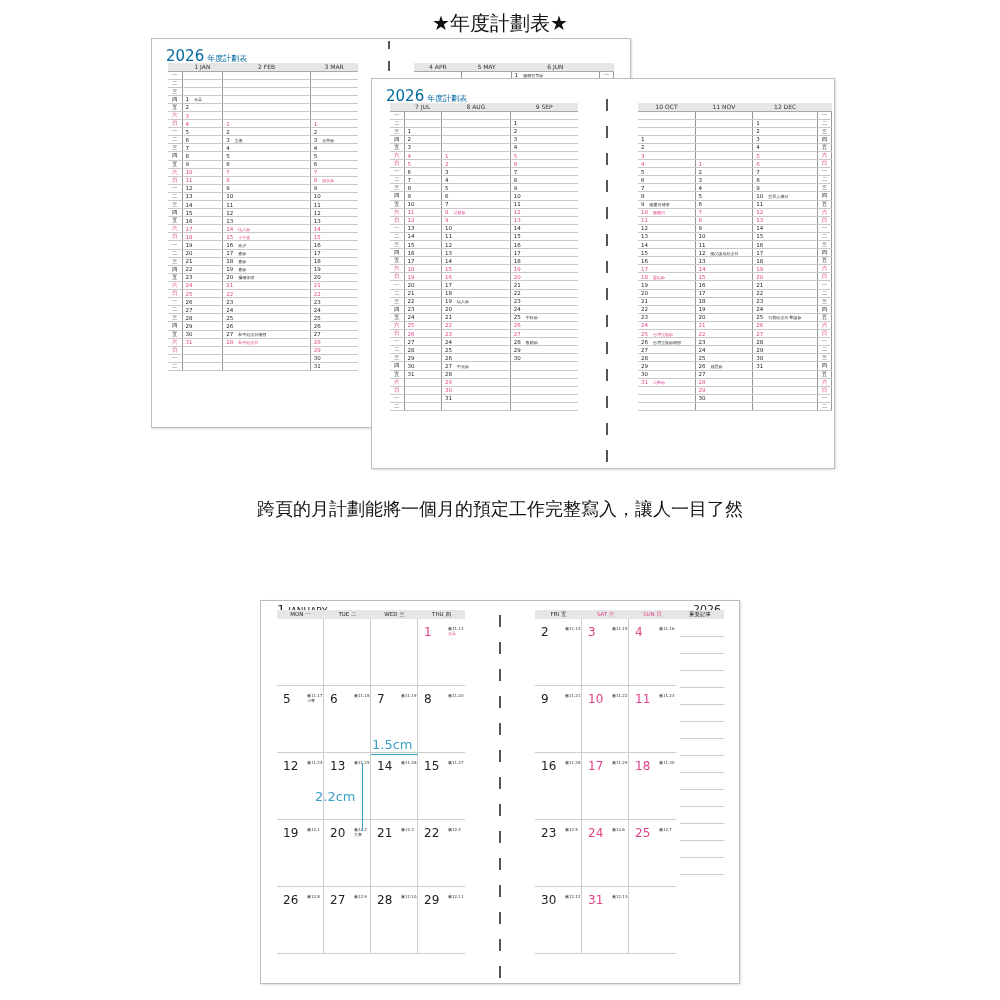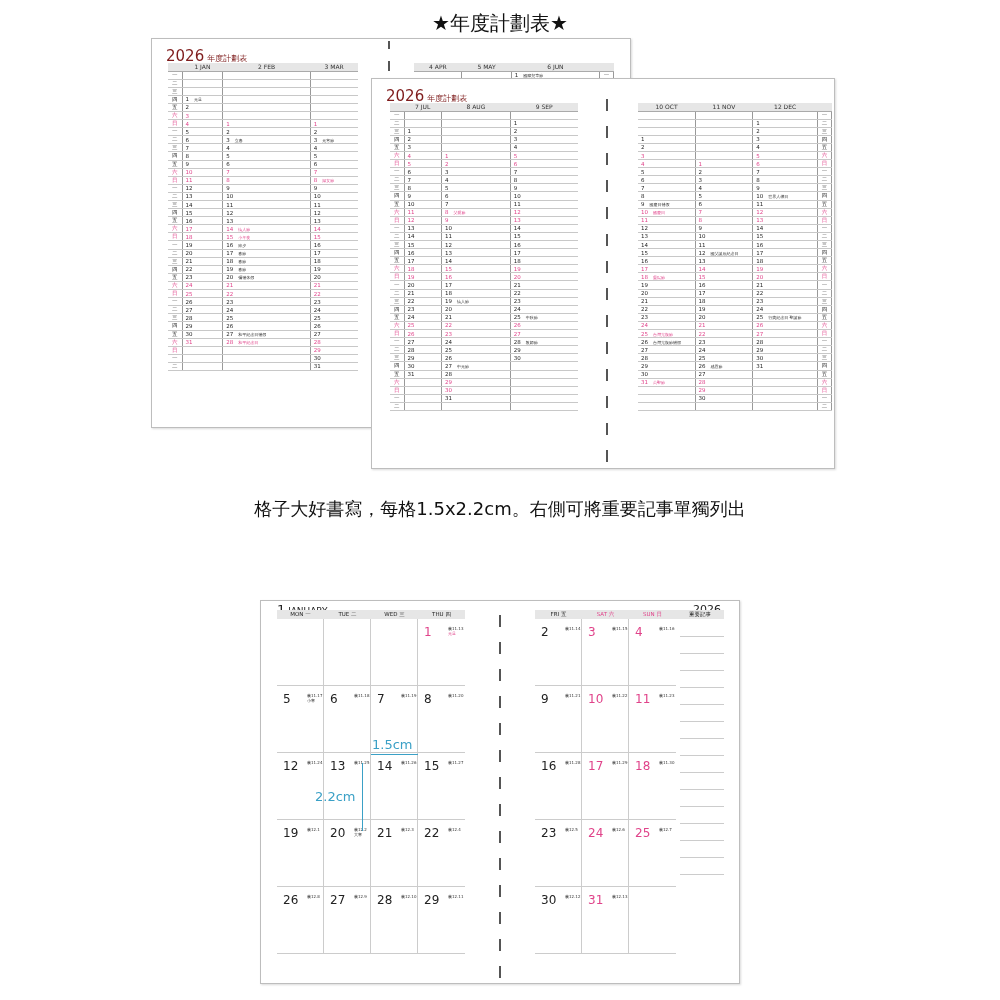--- a/index.html
+++ b/index.html
@@ -1,21 +1,21 @@
 <!DOCTYPE html>
 <html><head>
 <meta charset="utf-8">
 <style>
   * { box-sizing: border-box; margin: 0; padding: 0; }
   body { width: 1000px; height: 1000px; background: #fff; font-family: "DejaVu Sans", "Liberation Sans", sans-serif; color: #222; position: relative; overflow: hidden; }
   .heading { position: absolute; left: 0; width: 1000px; text-align: center; color: #111; }
   #h1 { top: 10px; font-size: 20px; }
   #h2 { top: 497px; font-size: 18px; line-height: 23px; }
   .page { position: absolute; background: #fff; border: 1px solid #bdbdbd; box-shadow: 1px 1px 2px rgba(0,0,0,0.15); }
-  .ytitle { position: absolute; font-size: 15px; color: #7f1d1d; }
+  .ytitle { position: absolute; font-size: 15px; color: #0369a1; }
   .ytitle small { font-size: 8px; margin-left: 3px; }
   .ytable { position: absolute; border-collapse: collapse; font-size: 5.5px; }
   .ytable th { background: #e6e6e6; font-weight: normal; font-size: 6px; height: 8px; color: #333; border-bottom: 1px solid #aaa; }
   .ytable td { height: 8.1px; border-bottom: 1px solid #c8c8c8; padding-left: 3px; white-space: nowrap; overflow: hidden; }
   .ytable td.wd { width: 14px; text-align: center; padding: 0; border-right: 1px solid #999; }
   .ytable td.col { border-right: 1px solid #999; }
   .pink { color: #e0438a; }
   .note { font-size: 4px; margin-left: 5px; color: #333; }
   .note.pink { color: #e0438a; }
   .spine { position: absolute; width: 2px; background: #555; }
@@ -983,21 +983,21 @@
           <td class="col"></td>
           <td class="col"></td>
           <td class="col"></td>
           <td class="wd">二</td>
         </tr>
       </tbody>
     </table>
 </div>
 
 <div id="h2" class="heading">
-  <div>格子大好書寫，每格1.5x2.2cm。右側可將重要記事單獨列出</div>
+  <div>跨頁的月計劃能將一個月的預定工作完整寫入，讓人一目了然</div>
 </div>
 
 <div class="page" id="mpage" style="left:260px;top:600px;width:480px;height:384px;">
   <div class="mtitle" style="left:16px;top:1px;"><b>1</b> <span>JANUARY</span></div>
   <div class="mtitle" style="left:432px;top:2px;font-size:11px;">2026</div>
 <div class="mhead" style="left: 16px; top: 9px;">
       <div style="width: 47px;">MON 一</div>
       <div style="width: 47px;">TUE 二</div>
       <div style="width: 47px;">WED 三</div>
       <div style="width: 47px;">THU 四</div>

